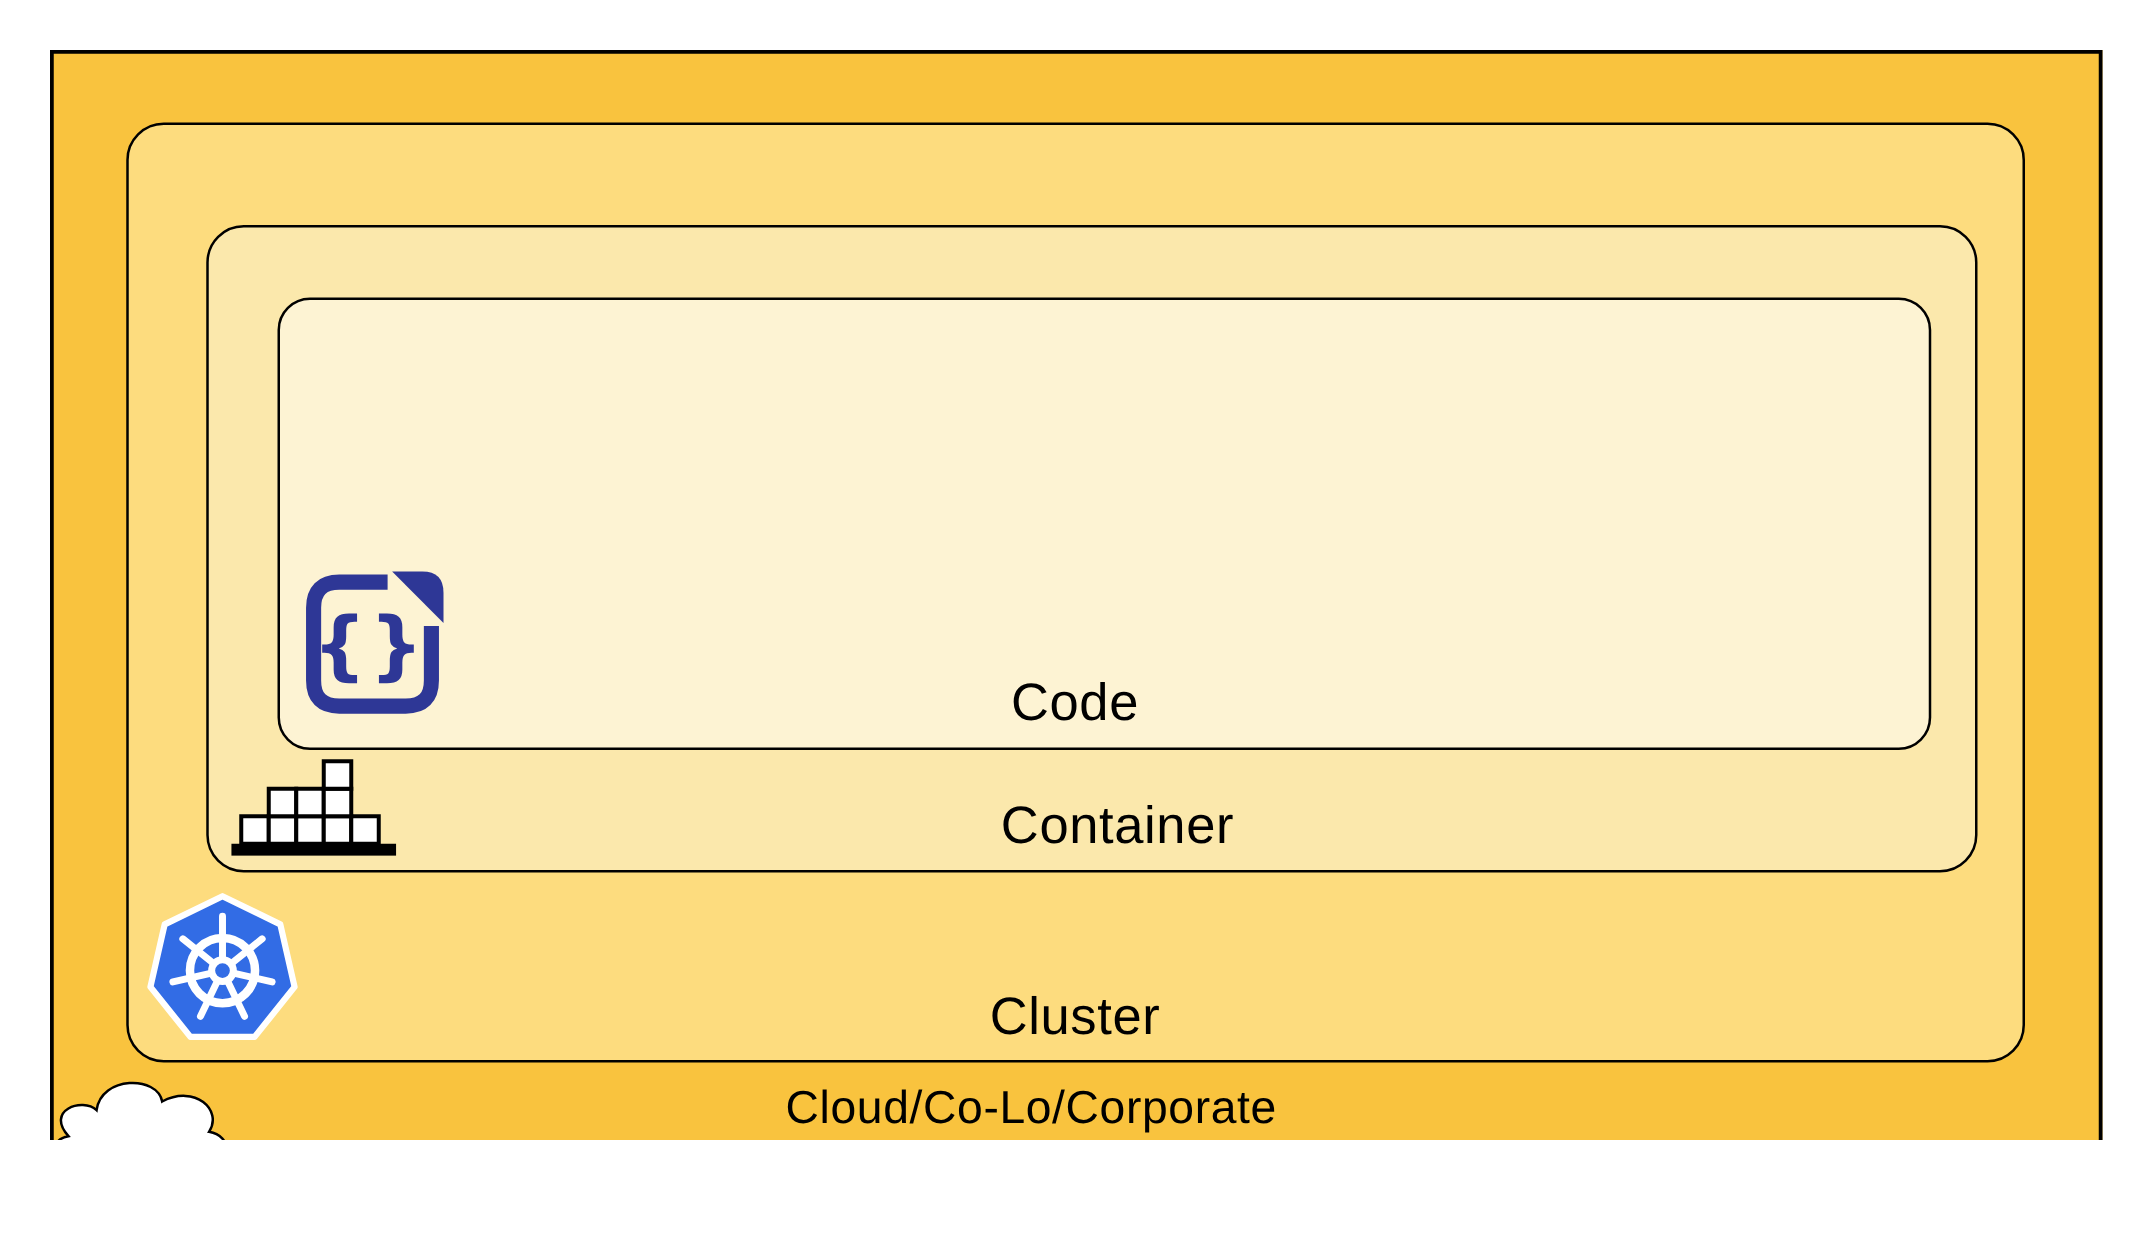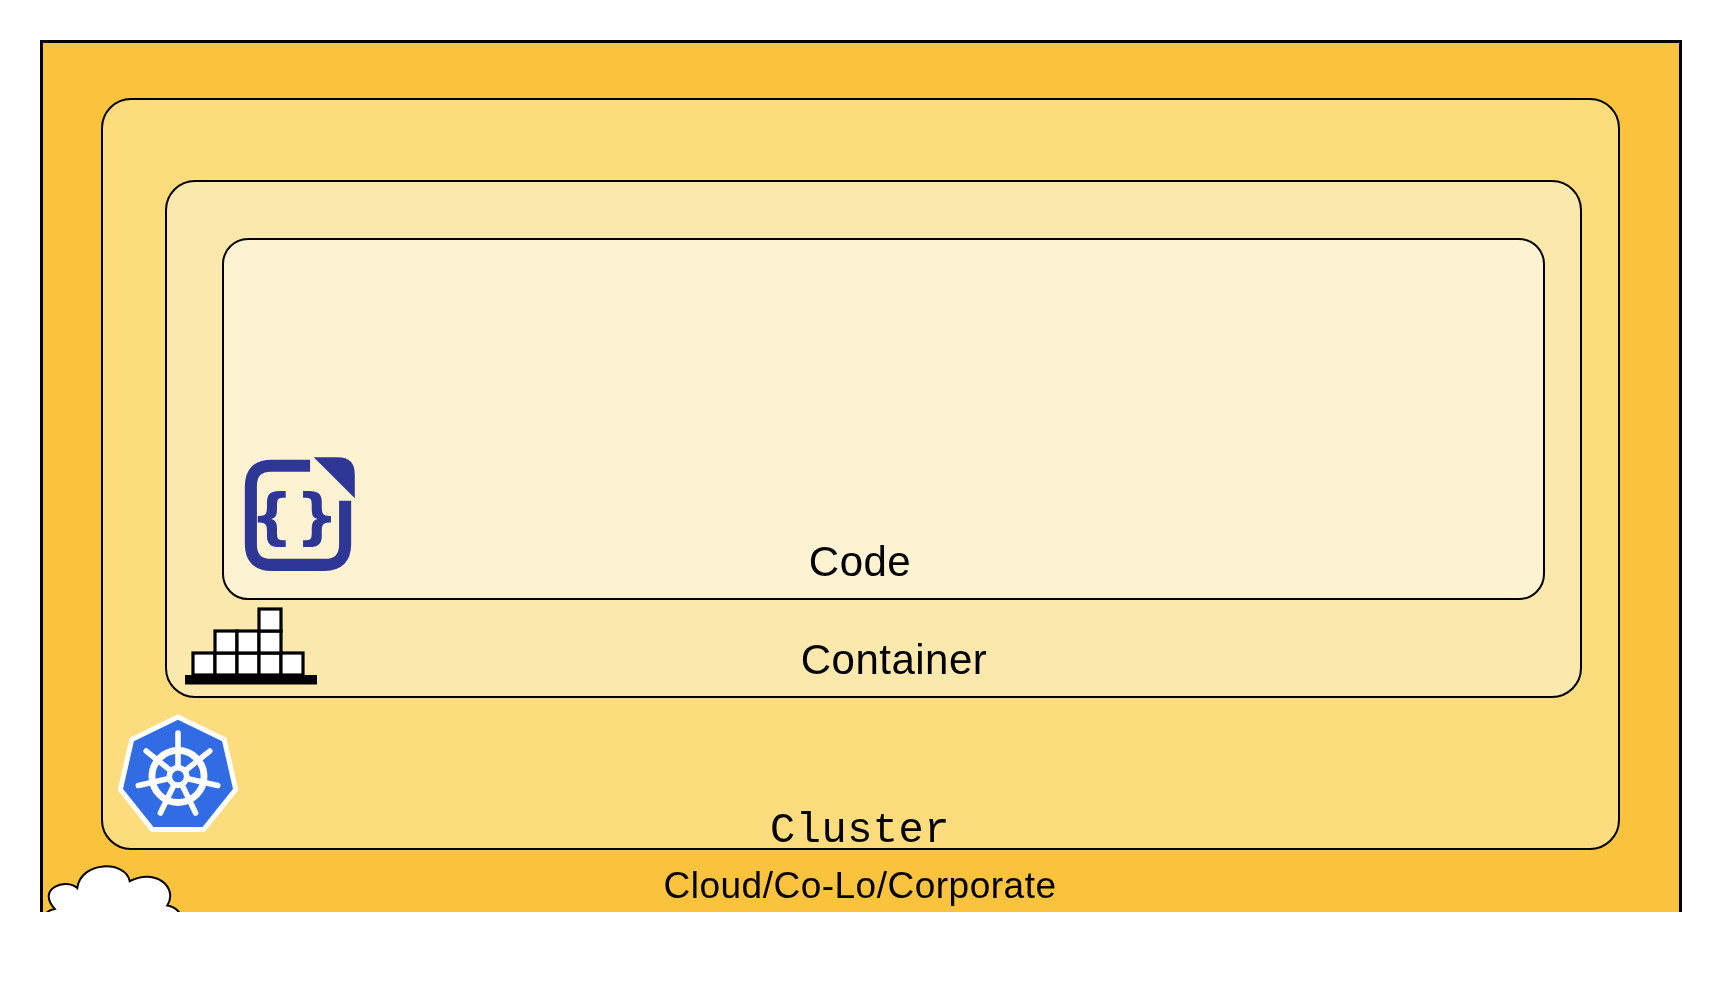--- a/index.html
+++ b/index.html
@@ -16,22 +16,22 @@
   .box-container{left:165px;top:180px;width:1417px;height:518px;border-radius:30px;}
   .box-code{left:222px;top:238px;width:1323px;height:362px;border-radius:26px;}
 
   .ring-label{
     position:absolute;left:0;width:1720px;
     text-align:center;color:#000;
     font-size:42px;line-height:1.05;letter-spacing:0.5px;
   }
   .label-code{top:540px;}
   .label-container{top:638px;padding-left:34px;}
-  .label-cluster{top:809px;font-family:Liberation Mono, monospace;}
-  .label-datacenter{top:866px;left:0;width:1650px;font-size:37px;line-height:1.08;margin-left:35px;}
+  .label-cluster{top:791px;}
+  .label-datacenter{top:866px;left:0;width:1650px;font-size:37px;line-height:1.08;}
 
   .icon{position:absolute;}
   .icon-codefile{left:240px;top:456px;width:116px;height:121px;}
   .icon-blocks{left:185px;top:604px;width:132px;height:81px;}
   .icon-k8s{left:116px;top:712px;width:124px;height:124px;}
   .icon-cloud{left:36px;top:850px;width:150px;height:104px;z-index:5;}
 
   .cloud-text{
     position:absolute;left:36px;top:869px;width:150px;z-index:6;
     text-align:center;font-size:18px;line-height:23px;color:#000;

